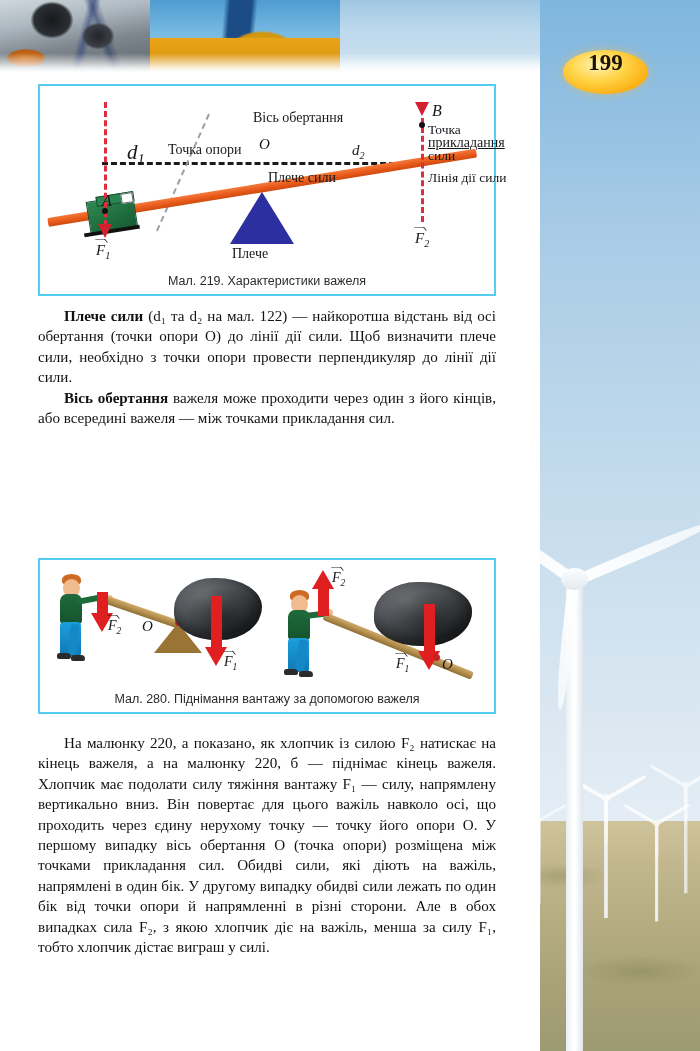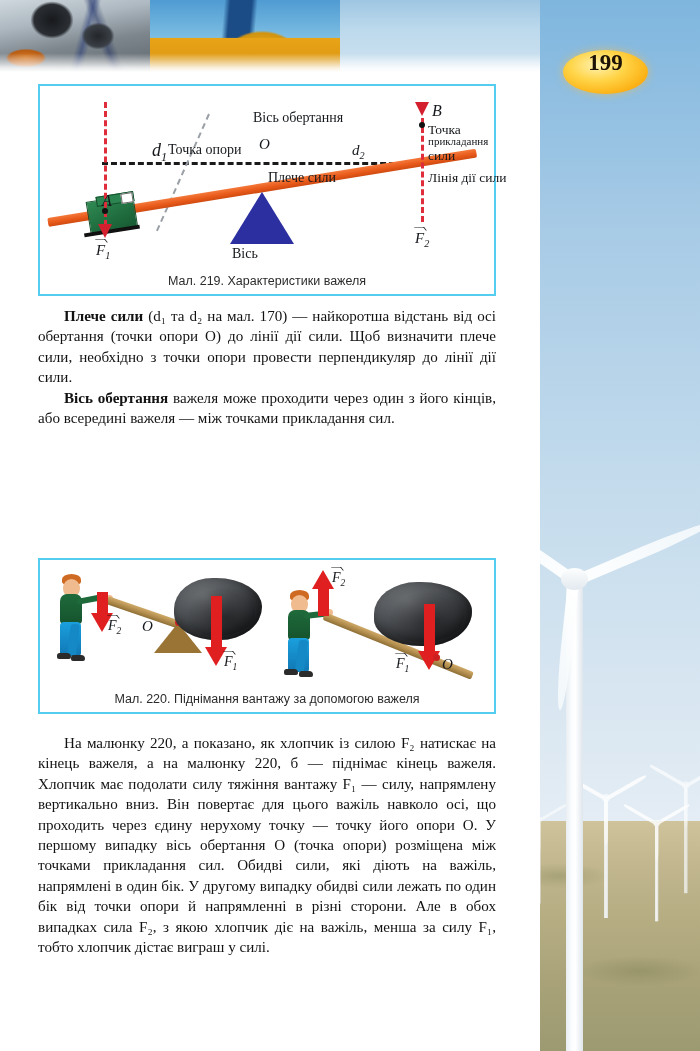--- a/index.html
+++ b/index.html
@@ -311,37 +311,37 @@
     <div class="crate-base"></div>
 
     <div class="vline" style="left:64px;top:16px;height:124px;"></div>
     <div class="arrowhead-down" style="left:58px;top:138px;"></div>
     <div class="dot" style="left:62px;top:122px;"></div>
 
     <div class="vline" style="left:381px;top:32px;height:104px;"></div>
     <div class="arrowhead-down" style="left:375px;top:16px;"></div>
     <div class="dot" style="left:379px;top:36px;"></div>
 
-    <span class="lbl lbl-it" style="left:112px;top:54px;font-size:18px;">
+    <span class="lbl lbl-it" style="left:87px;top:54px;font-size:21px;">
       <span>d</span><span class="sub">1</span>
     </span>
     <span class="lbl lbl-it" style="left:312px;top:56px;font-size:15px;">
       <span>d</span><span class="sub">2</span>
     </span>
     <span class="lbl" style="left:128px;top:56px;font-size:14px;">Точка опори</span>
     <span class="lbl lbl-it" style="left:219px;top:50px;font-size:15px;">O</span>
     <span class="lbl" style="left:213px;top:24px;font-size:14px;">Вісь обертання</span>
     <span class="lbl lbl-it" style="left:392px;top:16px;font-size:16px;">B</span>
     <span class="lbl lbl-it" style="left:62px;top:106px;font-size:16px;">A</span>
     <span class="lbl" style="left:388px;top:36px;font-size:13.5px;">Точка</span>
-    <span class="lbl" style="left:388px;top:49px;font-size:11px;">прикладання</span>
+    <span class="lbl" style="left:388px;top:49px;font-size:14px;text-decoration:underline;">прикладання</span>
     <span class="lbl" style="left:388px;top:62px;font-size:13.5px;">сили</span>
     <span class="lbl" style="left:228px;top:84px;font-size:14px;">Плече сили</span>
     <span class="lbl" style="left:388px;top:84px;font-size:13.5px;">Лінія дії сили</span>
-    <span class="lbl" style="left:192px;top:160px;font-size:14px;">Вісь</span>
+    <span class="lbl" style="left:192px;top:160px;font-size:14px;">Плече</span>
     <span class="lbl lbl-it" style="left:56px;top:156px;font-size:15px;">
       <span class="vec">F</span><span class="sub">1</span>
     </span>
     <span class="lbl lbl-it" style="left:375px;top:144px;font-size:15px;">
       <span class="vec">F</span><span class="sub">2</span>
     </span>
   </div>
   <div class="fig-caption">Мал. 219. Характеристики важеля</div>
 </div>
 
@@ -410,26 +410,26 @@
 
     <span class="lbl lbl-it" style="left:56px;top:4px;font-size:14px;">
       <span class="vec">F</span><span class="sub">2</span>
     </span>
     <span class="lbl lbl-it" style="left:120px;top:90px;font-size:14px;">
       <span class="vec">F</span><span class="sub">1</span>
     </span>
     <span class="lbl lbl-it" style="left:166px;top:90px;font-size:15px;">O</span>
   </div>
 
-  <div class="fig-caption">Мал. 220. Піднімання вантажу за допомогою важеля</div>
+  <div class="fig-caption">Мал. 280. Піднімання вантажу за допомогою важеля</div>
 </div>
 
 <div class="pblock" id="para-block-1">
   <p>
-    <b>Плече сили</b><span> (d₁ та d₂ на мал. 170) — найкоротша відстань від осі обертання (точки опори O) до лінії дії сили. Щоб визначити плече сили, необхідно з точки опори провести перпендикуляр до лінії дії сили.</span>
+    <b>Плече сили</b><span> (d₁ та d₂ на мал. 122) — найкоротша відстань від осі обертання (точки опори O) до лінії дії сили. Щоб визначити плече сили, необхідно з точки опори провести перпендикуляр до лінії дії сили.</span>
   </p>
   <p>
     <b>Вісь обертання</b><span> важеля може проходити через один з його кінців, або всередині важеля — між точками прикладання сил.</span>
   </p>
 </div>
 
 <div class="pblock" id="para-block-2">
   <p>На малюнку 220, а показано, як хлопчик із силою F₂ натискає на кінець важеля, а на малюнку 220, б — піднімає кінець важеля. Хлопчик має подолати силу тяжіння вантажу F₁ — силу, напрямлену вертикально вниз. Він повертає для цього важіль навколо осі, що проходить через єдину нерухому точку — точку його опори O. У першому випадку вісь обертання O (точка опори) розміщена між точками прикладання сил. Обидві сили, які діють на важіль, напрямлені в один бік. У другому випадку обидві сили лежать по один бік від точки опори й напрямленні в різні сторони. Але в обох випадках сила F₂, з якою хлопчик діє на важіль, менша за силу F₁, тобто хлопчик дістає виграш у силі.</p>
 </div>
 

